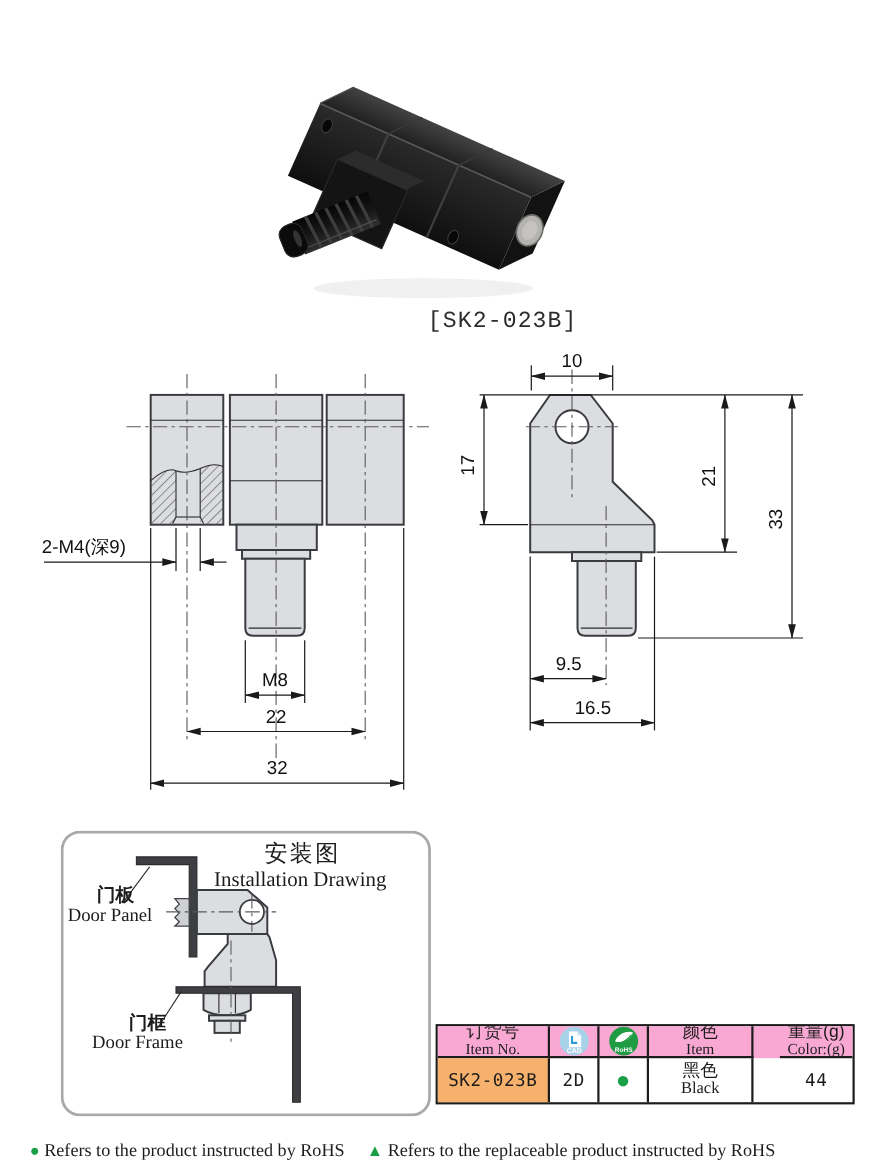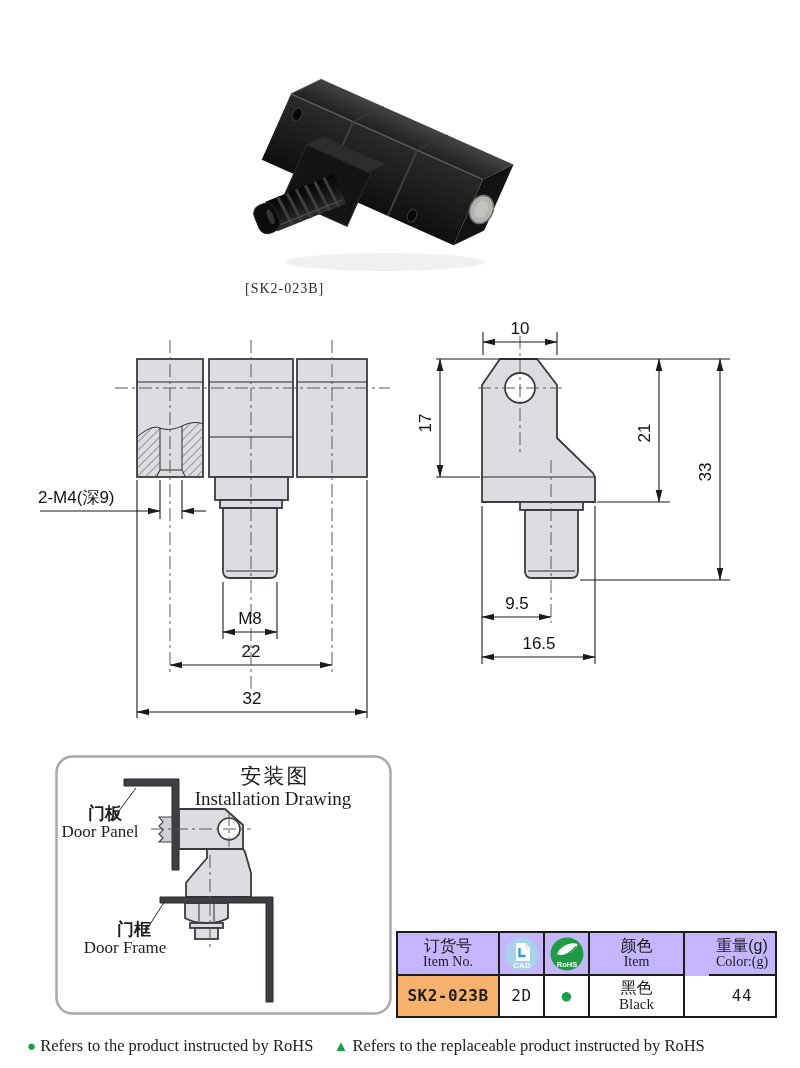--- a/index.html
+++ b/index.html
@@ -1,47 +1,47 @@
 <!DOCTYPE html>
 <html><head>
 <meta charset="utf-8">
 <style>
   html,body{margin:0;padding:0;background:#fff;}
   .page{position:relative;width:800px;height:1068px;background:#fff;overflow:hidden;
         font-family:"Liberation Sans",sans-serif;color:#1c1c1c;}
   .abs{position:absolute;}
   
-  .code{position:absolute;left:245px;top:281px;width:280px;text-align:left;
-        font-family:Liberation Serif, serif;font-size:14px;color:#2c2c2c;letter-spacing:1px;}
+  .code{position:absolute;left:245px;top:281px;width:280px;text-align:right;
+        font-family:Liberation Mono, monospace;font-size:21px;color:#2c2c2c;letter-spacing:1px;}
   
   .dimtxt{font-family:"Liberation Sans",sans-serif;font-size:17px;fill:#111;}
   .part{fill:#dcdde1;stroke:#3a3b3f;stroke-width:1.8;stroke-linejoin:miter;}
   .thin{stroke:#2b2b2b;stroke-width:1;fill:none;}
   .dim{stroke:#1a1a1a;stroke-width:1.1;fill:none;}
   .cl{stroke:#5a5a5a;stroke-width:1;stroke-dasharray:13 4 3 4;fill:none;}
   
   .izh{font-size:21px;fill:#1c1c1c;letter-spacing:2px;font-family:"Liberation Sans",sans-serif;}
   .ien{font-family:"Liberation Serif",serif;font-size:19px;fill:#1c1c1c;}
   .lzh{font-size:17px;font-weight:bold;fill:#1c1c1c;font-family:"Liberation Sans",sans-serif;}
   .len{font-family:"Liberation Serif",serif;font-size:17px;fill:#1c1c1c;}
   .bracket{fill:#3e3f43;stroke:#2a2a2a;stroke-width:1;}
   
   .tbl{position:absolute;left:396px;top:931px;width:381px;box-sizing:border-box;
        border:2px solid #1c1c1c;background:#fff;}
   .trow{display:grid;grid-template-columns:102px 45px 45px 95px 90px;}
-  .trow.head{height:43px;background:#c4b5fd;}
+  .trow.head{height:29px;background:#f9a8d4;}
   .trow.data{height:40px;}
   .tcell{border-right:2px solid #1c1c1c;display:flex;flex-direction:column;align-items:center;
          justify-content:center;line-height:1.05;box-sizing:border-box;overflow:hidden;}
   .tcell:last-child{border-right:none;margin-left:24px;}
   .head .tcell{border-bottom:2px solid #1c1c1c;}
   .zh{font-size:16px;}
   .en{font-family:Liberation Serif, serif;font-size:14px;}
   .mono{font-family:"DejaVu Sans Mono",monospace;font-size:16px;letter-spacing:.5px;}
-  .itemdata{background:#f6b16d;font-weight:bold;}
+  .itemdata{background:#f6b16d;}
   .dotv{color:#1a9e46;font-size:22px;line-height:20px;}
   
   .legend{position:absolute;right:22px;top:1014px;font-size:15.5px;white-space:nowrap;}
   .legend .mk{color:#1a9e46;}
   .legend .gap{display:inline-block;width:28px;}
   .footer{position:absolute;left:0;top:1036px;width:744px;padding-left:27px;box-sizing:border-box;
           font-family:"Liberation Serif",serif;font-size:16.5px;white-space:nowrap;}
   .footer .mk{color:#1a9e46;font-family:"Liberation Sans",sans-serif;font-size:15px;}
   .footer .seg2{margin-left:16px;}
 </style>

